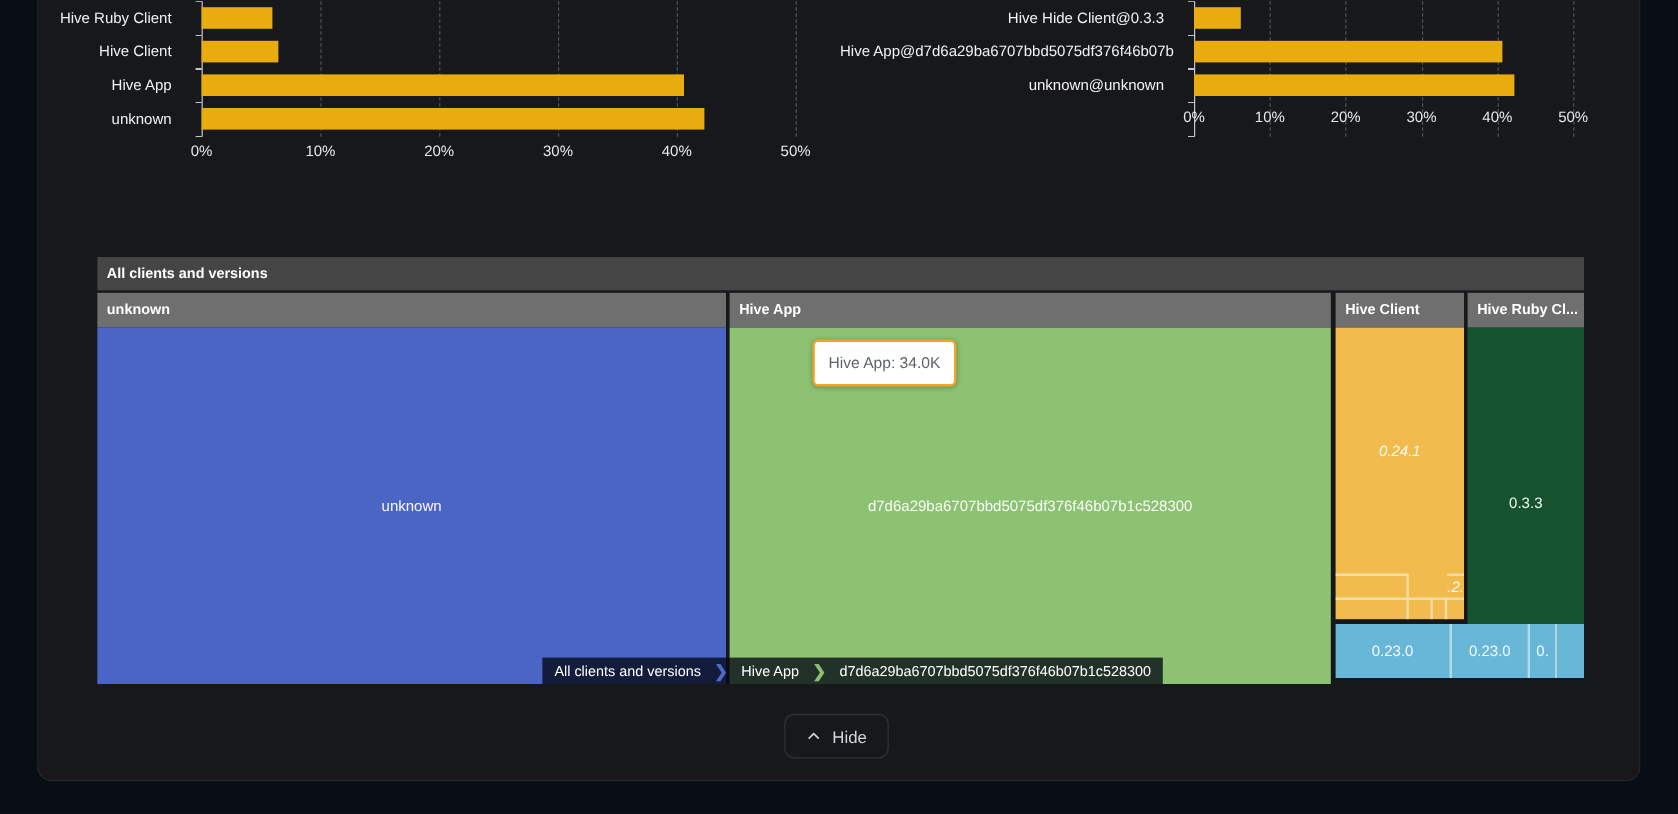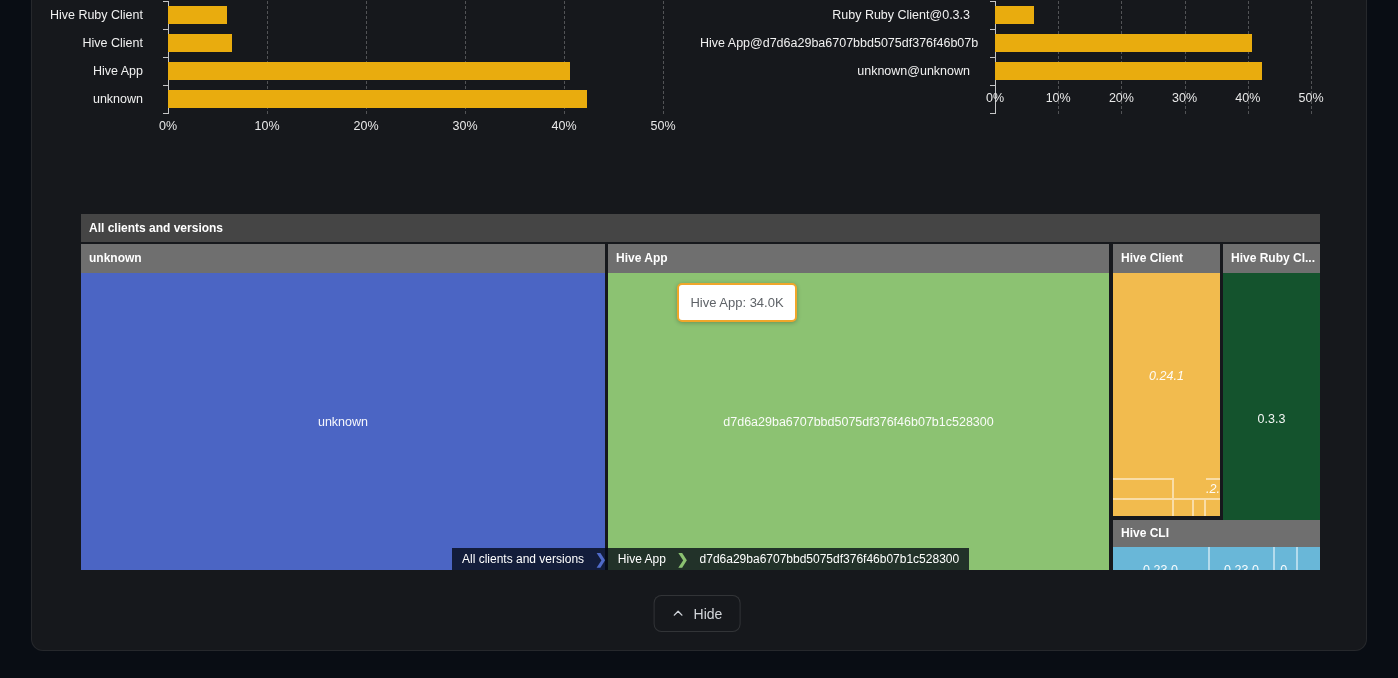--- a/index.html
+++ b/index.html
@@ -117,21 +117,21 @@
   <div class="plot-overlay">
     <div class="tick-strip"></div>
     <div class="axis-line"></div>
     <div class="gridline" style="left:20%"></div>
     <div class="gridline" style="left:40%"></div>
     <div class="gridline" style="left:60%"></div>
     <div class="gridline" style="left:80%"></div>
     <div class="gridline" style="left:100%"></div>
   </div>
   <div class="crow">
-    <span class="clabel">Ruby Ruby Client@0.3.3</span>
+    <span class="clabel">Hive Hide Client@0.3.3</span>
     <div class="ctrack">
         <div class="cbar" style="width: 12.4%; background: rgb(233, 172, 14);"></div>
       </div>
   </div>
   <div class="crow">
     <span class="clabel">Hive App@d7d6a29ba6707bbd5075df376f46b07b</span>
     <div class="ctrack">
         <div class="cbar" style="width: 81.4%; background: rgb(233, 172, 14);"></div>
       </div>
   </div>
@@ -200,21 +200,20 @@
   </div>
 
   <div class="tm-sec" style="left:1142px; top:30px; width:97px; height:320px;">
     <div class="tm-head" style="background: rgb(111, 111, 111);">Hive Ruby Cl...</div>
     <div class="tm-body" style="background: #14532d;">
       <span class="tm-lbl">0.3.3</span>
     </div>
   </div>
 
   <div class="tm-sec" style="left:1032px; top:306px; width:207px; height:50px;">
-    <div class="tm-head" style="height: 27px; line-height: 27px; background: rgb(111, 111, 111);">Hive CLI</div>
     <div class="subrow" style="height:45px;">
       <div class="subcell br" style="width: 97px; background: rgb(105, 183, 216);">
           <span class="tm-lbl">0.23.0</span>
         </div>
       <div class="subcell br" style="width: 65px; background: rgb(105, 183, 216);">
           <span class="tm-lbl">0.23.0</span>
         </div>
       <div class="subcell br" style="width: 23px; background: rgb(105, 183, 216);">
           <span class="tm-lbl">0.</span>
         </div>

